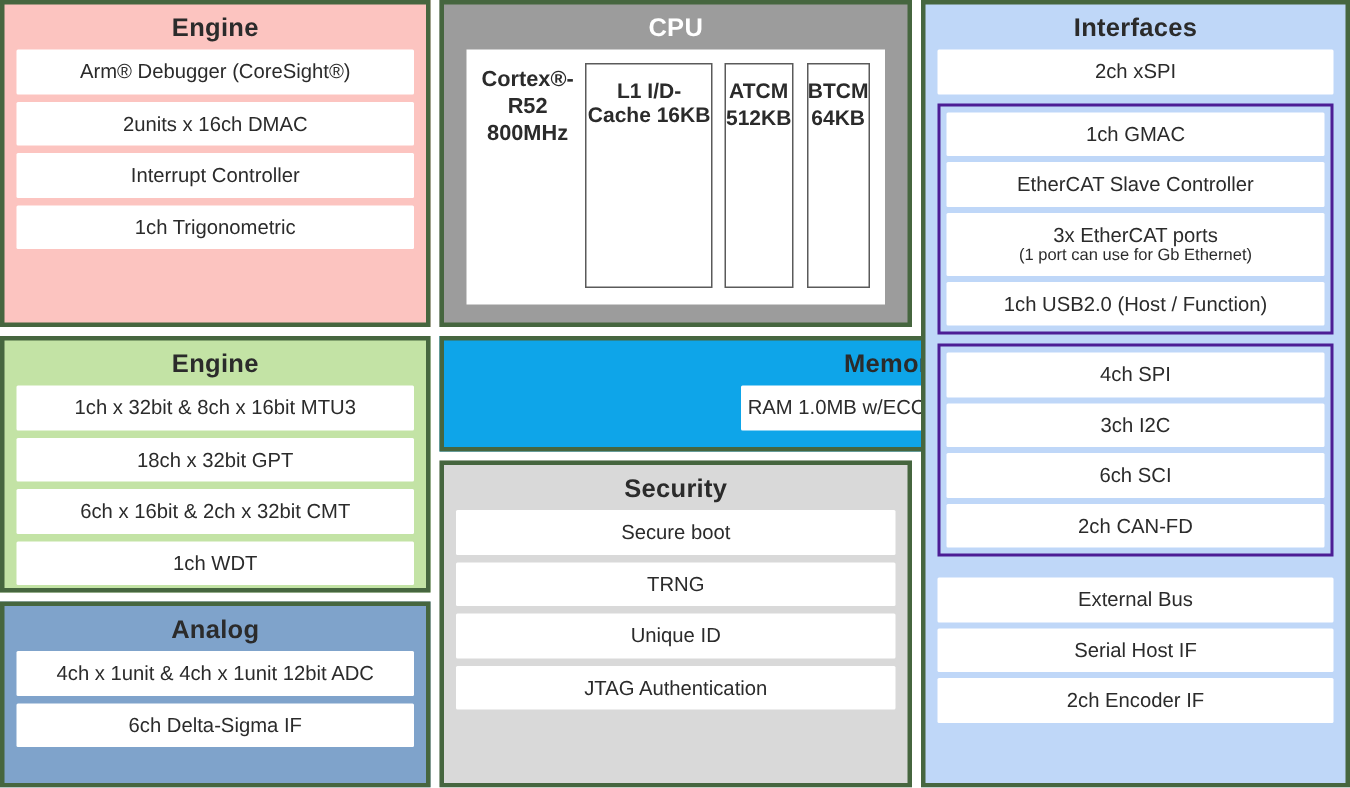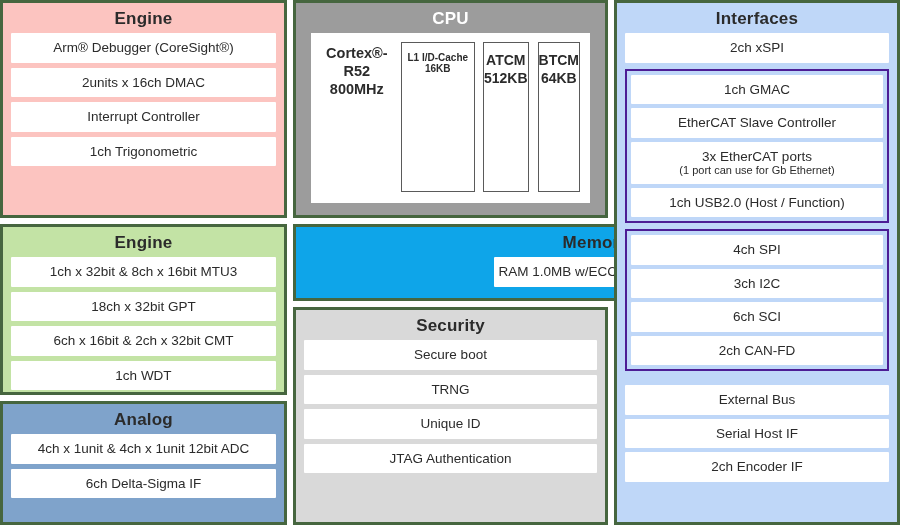--- a/index.html
+++ b/index.html
@@ -83,21 +83,21 @@
     text-align: center;
     font-weight: bold;
     font-size: 14.5px;
     line-height: 1.25;
     padding: 2px 0 2px 0;
   }
   .cpu-cache {
     border: 1.5px solid #5a5a5a;
     text-align: center;
     font-weight: bold;
-    font-size: 10px;
+    font-size: 14px;
     padding: 9px 0;
     background: #ffffff;
   }
   .cpu-tcm-row { display: flex; gap: 9px; }
   .cpu-tcm {
     flex: 1;
     border: 1.5px solid #5a5a5a;
     text-align: center;
     font-weight: bold;
     font-size: 14px;

